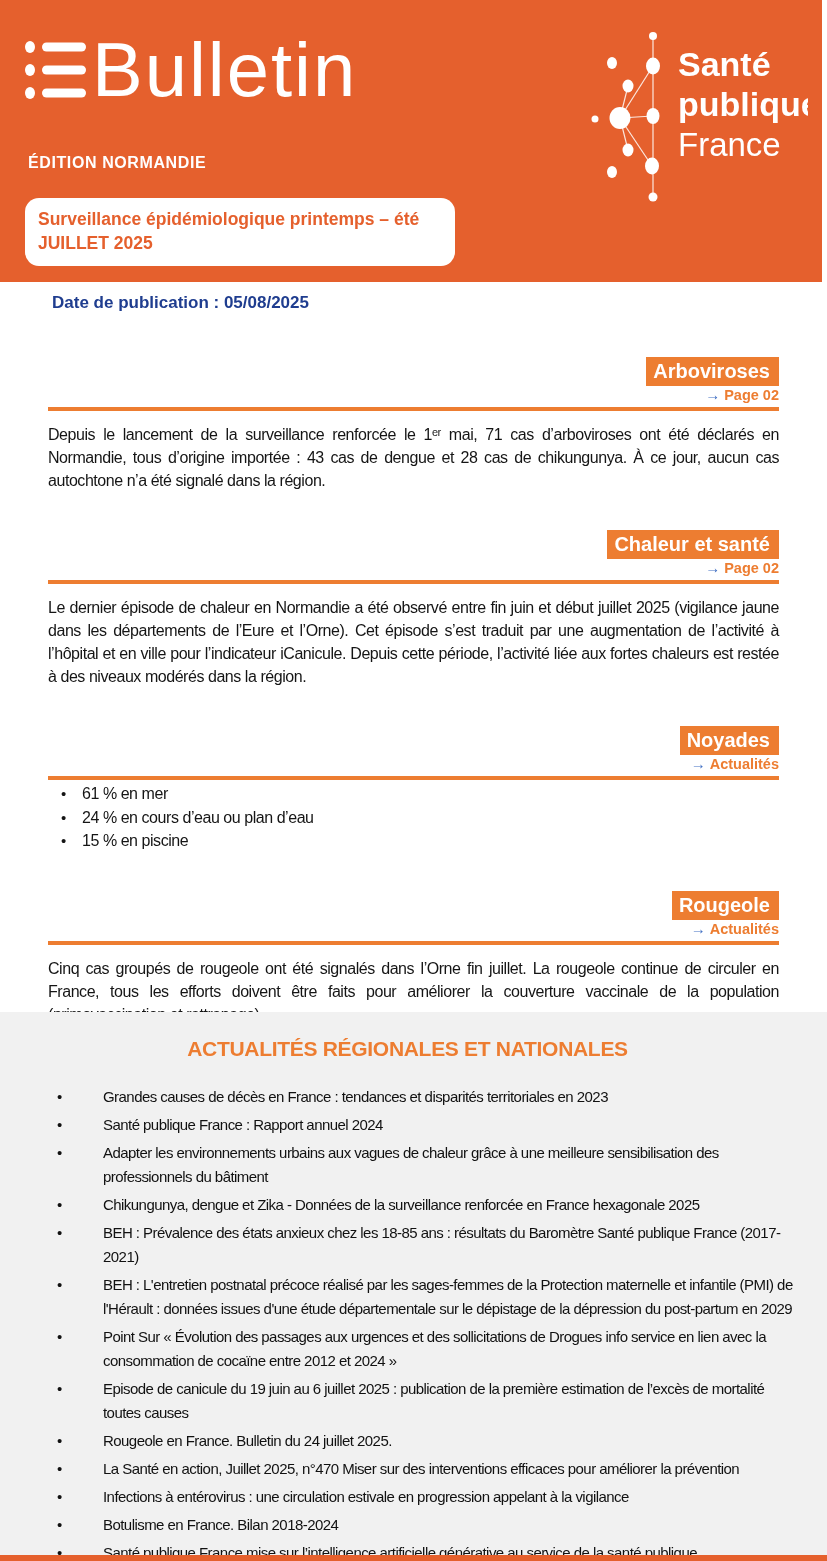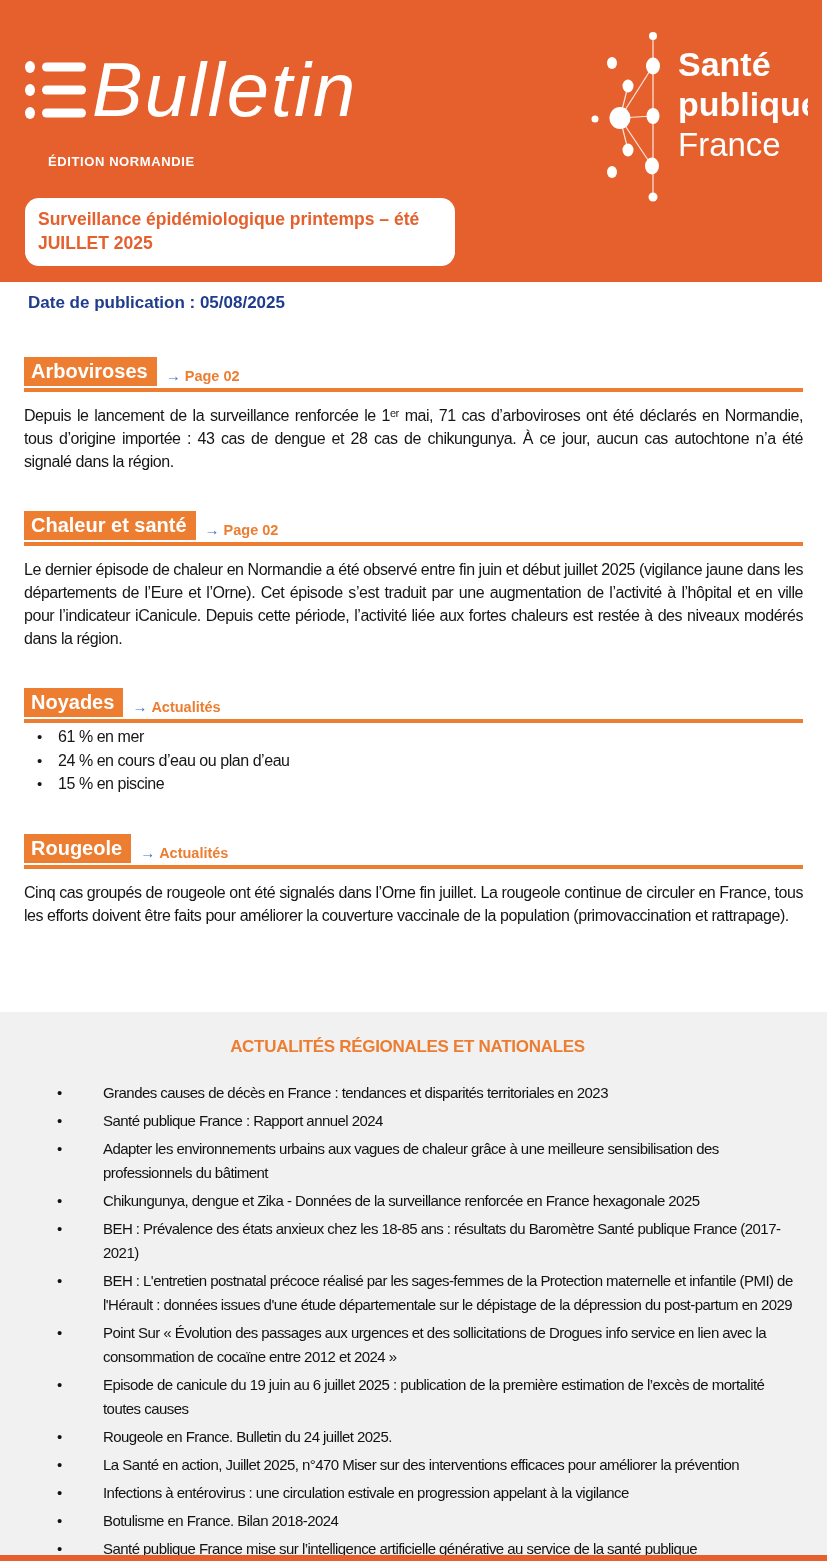--- a/index.html
+++ b/index.html
@@ -8,44 +8,44 @@
     position:relative; width:827px; height:1561px; margin:0 auto;
     background:#fff; overflow:hidden;
     font-family:"Liberation Sans","DejaVu Sans",sans-serif;
     color:#1a1a1a;
   }
   
   .banner {
     position:relative; height:282px; margin-right:5px;
     background:#E5602D; color:#fff;
   }
-  .brand-row { position:absolute; left:24px; top:52px; display:flex; align-items:center;font-style:italic; }
+  .brand-row { position:absolute; left:24px; top:32px; display:flex; align-items:center; }
   .brand-icon { width:62px; height:66px; margin-right:6px; }
   .brand-title {
     font-size:76px; font-weight:200; letter-spacing:2px; color:#fff; line-height:1;
   }
   .edition {
-    position:absolute; left:48px; top:154px;
-    font-size:13px; font-weight:bold; letter-spacing:.6px; color:#fff;
+    position:absolute; left:28px; top:154px;
+    font-size:16px; font-weight:bold; letter-spacing:.6px; color:#fff;
   }
   .title-box {
     position:absolute; left:25px; top:198px; width:430px; min-height:68px;
     background:#fff; border-radius:14px; padding:9px 13px;
     color:#E5602D; font-weight:bold; font-size:17.5px; line-height:24px;
   }
   .spf-logo { position:absolute; right:14px; top:30px; }
   
-  .content { padding:0 24px; }
+  .content { padding:0 48px; }
   .pub-date {
     margin:11px 0 0 4px;
     color:#1F3D8F; font-weight:bold; font-size:17px;
   }
   .section { margin-top:38px; }
   .section.first { margin-top:44px; }
-  .section-head { display:flex; align-items:flex-end; }
+  .section-head { display:flex; align-items:flex-end;flex-direction:column; }
   .section-label {
     display:inline-block; background:#ED7D31; color:#fff;
     font-weight:bold; font-size:20px; line-height:22px; padding:3px 9px 4px 7px;
   }
   .section-link { margin:0 0 2px 9px; font-size:14.5px; font-weight:bold; color:#ED7D31; }
   .section-link .arrow { color:#4472C4; font-weight:normal; font-size:15px; margin-right:4px; }
   .rule { height:4px; background:#ED7D31; margin-top:2px; }
   .body-text {
     margin-top:12px; font-size:16px; line-height:23px;
     letter-spacing:-0.45px; text-align:justify; color:#151515;
@@ -57,21 +57,21 @@
   }
   ul.inline-bullets li::before {
     content:"•"; position:absolute; left:13px; top:0; font-size:15px; color:#151515;
   }
   
   .news {
     position:absolute; left:0; right:0; top:1012px; bottom:0;
     background:#F1F1F1; padding:25px 12px 10px 0;
   }
   .news-title {
-    text-align:center; color:#ED7D31; font-weight:bold; font-size:17px;
+    text-align:center; color:#ED7D31; font-weight:bold; font-size:21px;
     letter-spacing:-0.3px;
   }
   .news ul { list-style:none; margin:24px 12px 0 55px; }
   .news li {
     position:relative; padding-left:48px; margin-bottom:4px;
     font-size:15px; line-height:24px; letter-spacing:-0.55px; color:#111;
   }
   .news li::before {
     content:"•"; position:absolute; left:2px; top:0; font-size:15px; color:#111;
   }

